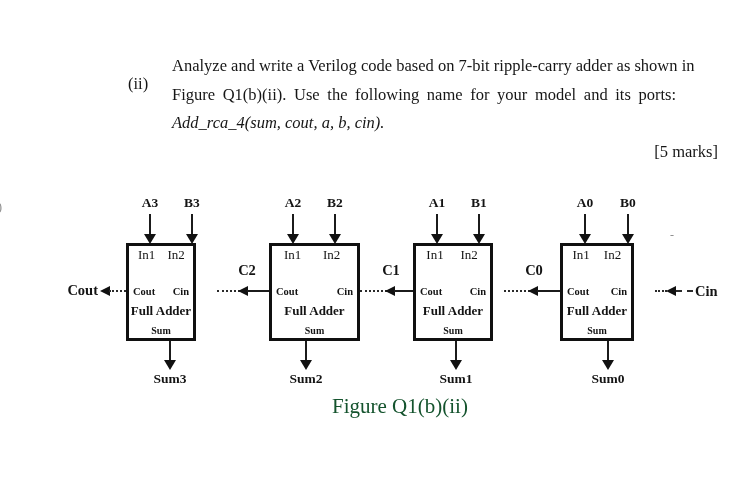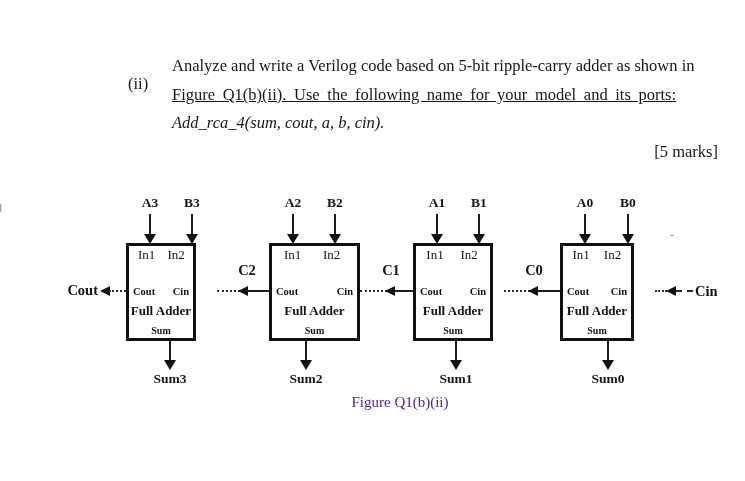--- a/index.html
+++ b/index.html
@@ -34,29 +34,29 @@
   .sum-port{position:absolute;bottom:2px;left:0;width:100%;text-align:center;
     font-weight:bold;font-size:10px;}
   .ab-lbl{position:absolute;top:0;width:44px;text-align:center;
     font-weight:bold;font-size:13.5px;}
   .sum-lbl{position:absolute;top:176px;width:64px;text-align:center;
     font-weight:bold;font-size:13.5px;}
   .c-lbl{position:absolute;top:262px;width:44px;text-align:center;
     font-weight:bold;font-size:14.5px;}
   .ext-lbl{position:absolute;font-weight:bold;font-size:14.5px;white-space:nowrap;}
   .caption{position:absolute;top:394px;left:300px;width:200px;text-align:center;
-    font-size:15px;color:#4c1d95;}
+    font-size:21px;color:#14532d;}
   .artifact{position:absolute;color:#8a8a8a;font-size:12px;}
 </style>
 </head>
 <body>
 
 <div class="abs qtext" style="left:128px;top:74px;">(ii)</div>
-<div class="abs qtext" style="left:172px;top:56px;">Analyze and write a Verilog code based on 5-bit ripple-carry adder as shown in</div>
-<div class="abs qtext just" style="left:172px;top:85px;text-decoration:underline;">Figure Q1(b)(ii).  Use the following name for your model and its ports:</div>
+<div class="abs qtext" style="left:172px;top:56px;">Analyze and write a Verilog code based on 7-bit ripple-carry adder as shown in</div>
+<div class="abs qtext just" style="left:172px;top:85px;">Figure Q1(b)(ii).  Use the following name for your model and its ports:</div>
 <div class="abs qtext ital" style="left:172px;top:113px;">Add_rca_4(sum, cout, a, b, cin).</div>
 <div class="abs qtext" style="top:142px;left:570px;width:148px;text-align:right;">[5 marks]</div>
 
 <div class="artifact" style="left:-2px;top:200px;">)</div>
 <div class="artifact" style="left:670px;top:228px;">-</div>
 
 <div class="fa" style="left:126px;width:70px;">
   <div class="ab-lbl" style="left:2px;">A3</div>
   <div class="ab-lbl" style="left:44px;">B3</div>
   <div class="vline" style="left:23px;top:19px;height:21px;"></div>

